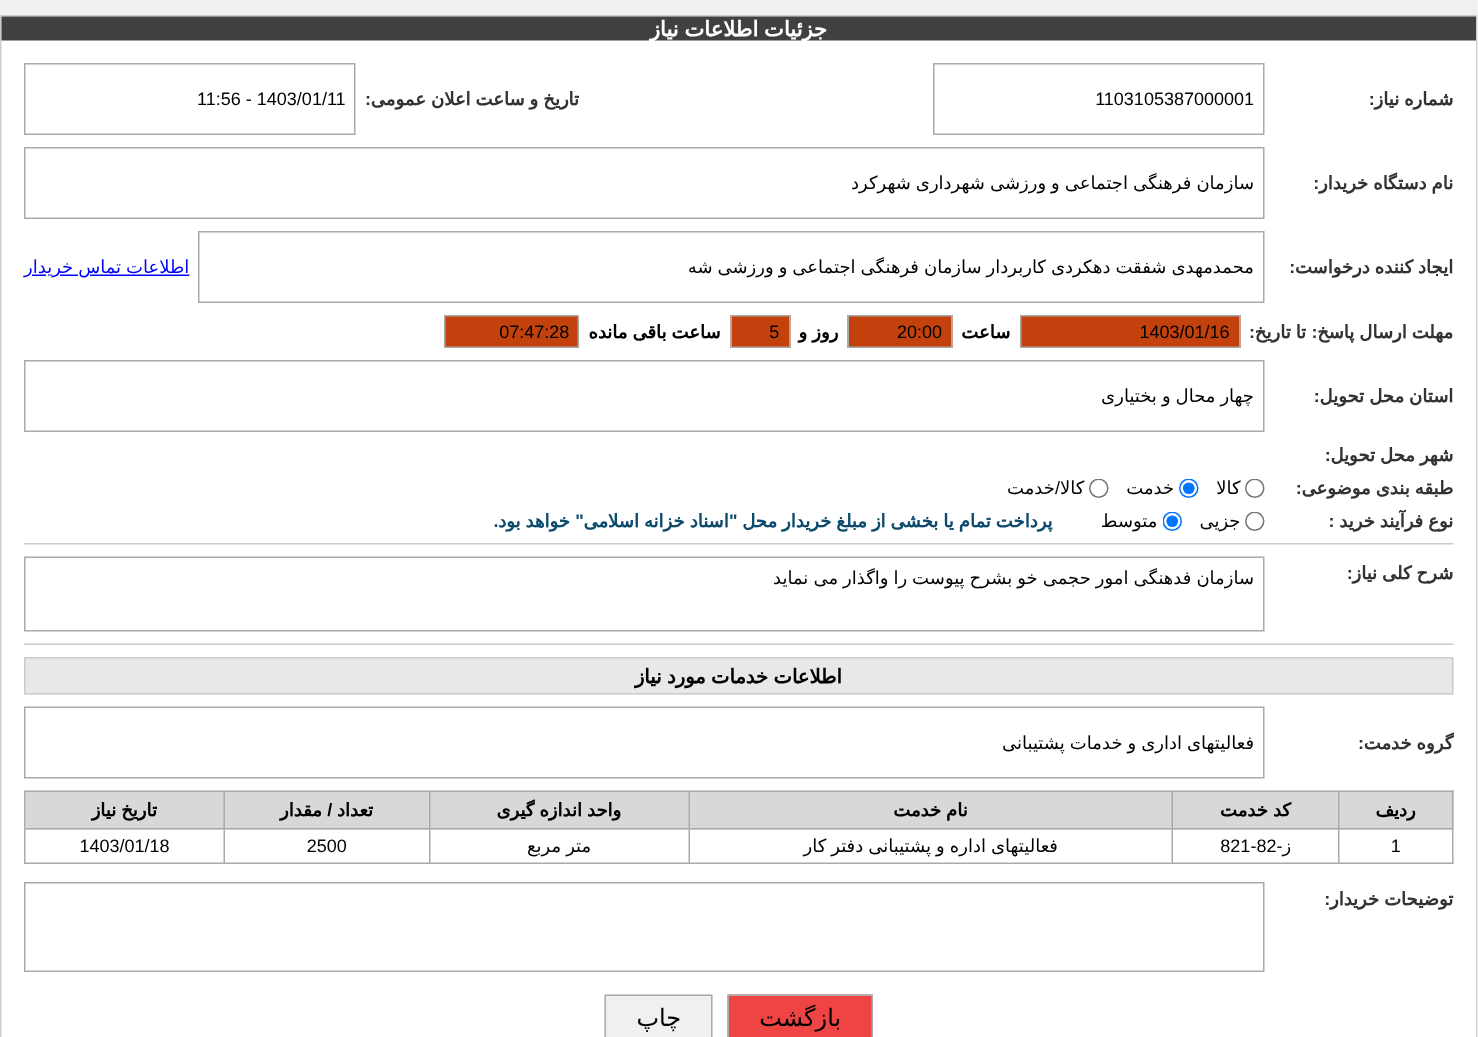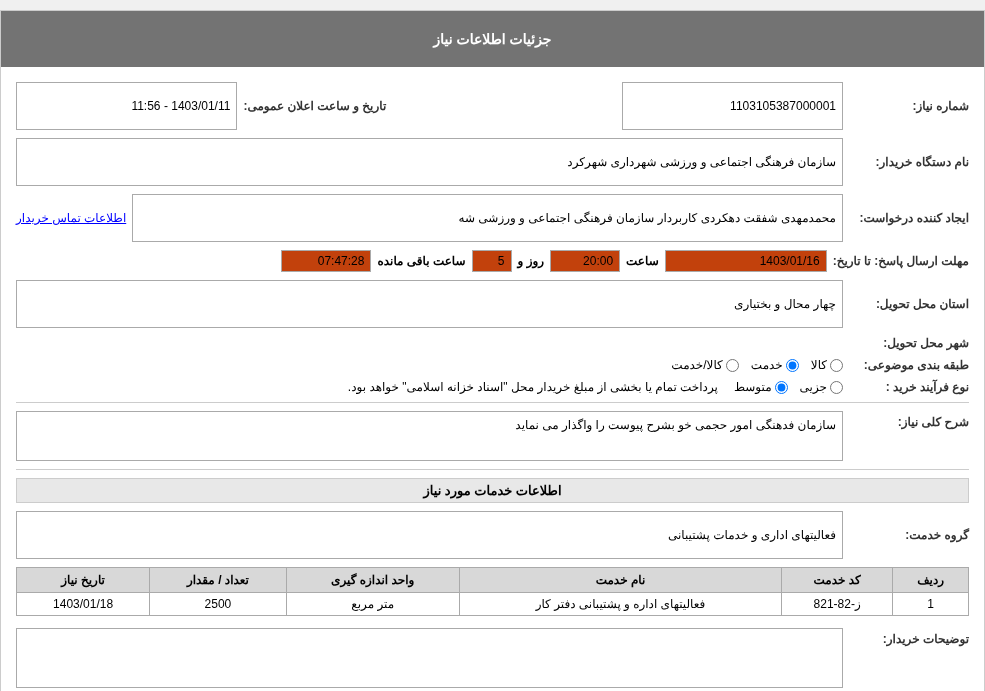--- a/index.html
+++ b/index.html
@@ -9,24 +9,24 @@
       background: #f0f0f0;
       direction: rtl;
     }
     .page-container {
       max-width: 985px;
       margin: 10px auto;
       background: #fff;
       border: 1px solid #ccc;
     }
     .page-header {
-      background: #737373;
+      background: #404040;
       color: white;
       text-align: center;
-      padding: 20px 0;
+      padding: 0 0;
       font-size: 14px;
       font-weight: bold;
     }
     .content {
       padding: 15px;
     }
     .row {
       display: flex;
       align-items: center;
       margin-bottom: 8px;
@@ -49,21 +49,21 @@
       min-height: 22px;
       flex: 1;
     }
     .field-box-fixed {
       border: 1px solid #aaa;
       background: #c2410c;
       padding: 3px 6px;
       min-height: 22px;
     }
     .field-date {
-      width: 162px;
+      width: 147px;
     }
     .field-id {
       width: 200px;
       margin-left: 16px;
     }
     .field-name {
       flex: 1;
     }
     .blue-link {
       color: blue;
@@ -245,21 +245,21 @@
       <div class="radio-group">
         <div class="radio-item">
           <input type="radio" name="farayand" style="">
           <span>جزیی</span>
         </div>
         <div class="radio-item">
           <input type="radio" name="farayand" checked="" style="">
           <span>متوسط</span>
         </div>
       </div>
-      <span style="margin-right:10px; color:#000000;">پرداخت تمام یا بخشی از مبلغ خریدار محل "اسناد خزانه اسلامی" خواهد بود.</span>
+      <span style="margin-right:26px; color:#0c4a6e;font-weight:bold;">پرداخت تمام یا بخشی از مبلغ خریدار محل "اسناد خزانه اسلامی" خواهد بود.</span>
     </div>
 
     <hr class="divider">
 
     <div class="row" style="align-items: flex-start;">
       <span class="label" style="margin-top:4px;">شرح کلی نیاز:</span>
       <div class="field-box field-name" style="min-height:50px; padding:6px;">
         <span>سازمان فدهنگی امور حجمی خو بشرح پیوست را واگذار می نماید</span>
       </div>
     </div>

